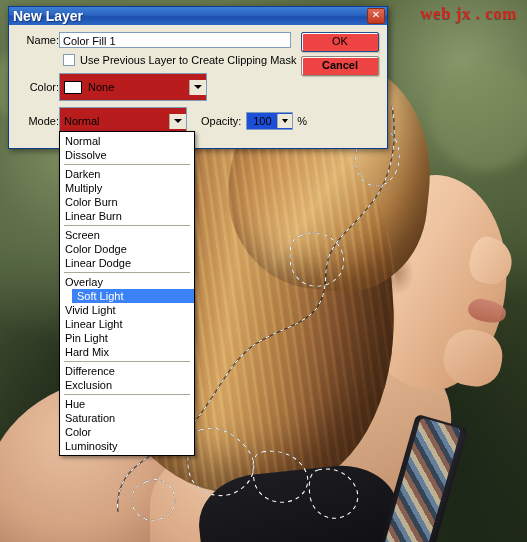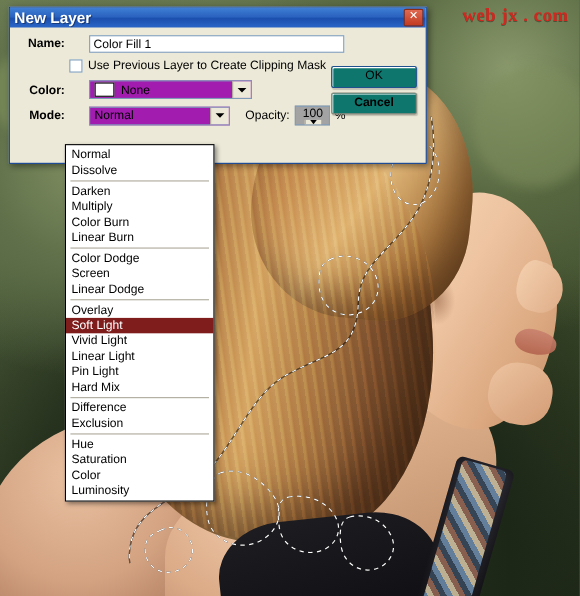--- a/index.html
+++ b/index.html
@@ -87,56 +87,56 @@
     background:linear-gradient(180deg,#3f7fd4 0%,#2a63c0 45%,#1c4fae 55%,#2a66c6 100%);
     padding:0 2px 0 4px;}
   #titlebar .t{color:#fff;font-weight:bold;font-size:14px;flex:1;
     text-shadow:1px 1px 0 rgba(0,0,0,.35);}
   .tb-btn{width:16px;height:14px;margin-left:1px;
     background:linear-gradient(180deg,#e06a52,#c23a21);
     border:1px solid #8d2a14;border-radius:2px;color:#fff;
     font-size:10px;line-height:12px;text-align:center;font-family:"Liberation Sans",sans-serif;}
   #dlgbody{padding:7px 8px 8px 8px;position:relative;height:108px;}
   .row{display:flex;align-items:center;margin-bottom:6px;}
-  .lbl{width:42px;text-align:right;padding-right:22px;color:#000;font-size:11px;font-weight:bold;}
+  .lbl{width:42px;text-align:right;padding-right:0;color:#000;font-size:11px;}
   .txtinput{flex:1;height:16px;border:1px solid #7f9db9;background:#fff;
     font-size:11px;padding:0 3px;line-height:16px;color:#000;box-sizing:border-box;}
-  .btn{width:76px;height:18px;background:#0f766e;border:1px solid #8a8a7c;
+  .btn{width:76px;height:18px;background:#ef4444;border:1px solid #8a8a7c;
     border-radius:2px;font-size:11px;text-align:center;line-height:16px;color:#000;
-    box-shadow:inset 1px 1px 0 #fff, 1px 1px 1px rgba(0,0,0,.18);margin-top:28px;}
+    box-shadow:inset 1px 1px 0 #fff, 1px 1px 1px rgba(0,0,0,.18);}
   #okbtn{position:absolute;right:8px;top:7px;border-color:#21508f;}
   #cancelbtn{position:absolute;right:8px;top:31px;font-weight:bold;}
   .chkrow{display:flex;align-items:center;margin:0 0 7px 46px;}
   .chk{width:12px;height:12px;border:1px solid #7f9db9;background:#fff;
     margin-right:5px;box-sizing:border-box;}
   .chklabel{font-size:11px;color:#000;}
-  .combo{height:17px;border:1px solid #7f9db9;background:#a21caf;display:flex;
+  .combo{height:28px;border:1px solid #7f9db9;background:#b91c1c;display:flex;
     align-items:center;box-sizing:border-box;}
   .combo .val{flex:1;padding-left:4px;font-size:11px;color:#000;display:flex;align-items:center;}
   .arrowbox{width:16px;height:15px;background:#ece9d8;border-left:1px solid #aca899;
     display:flex;align-items:center;justify-content:center;}
   .arrowbox i{display:block;width:0;height:0;border-left:4px solid transparent;
     border-right:4px solid transparent;border-top:4px solid #000;}
   .swatch{width:16px;height:11px;border:1px solid #000;background:#fff;margin-right:6px;}
   #colorcombo{width:148px;}
   #modecombo{width:128px;}
   .opac{display:flex;align-items:center;margin-left:14px;justify-content:space-between;}
   .opac .lbl2{font-size:11px;color:#000;margin-right:5px;}
-  .spin{display:flex;align-items:center;border:1px solid #7f9db9;background:#a3a3a3;height:16px;flex-direction:column;}
+  .spin{display:flex;align-items:center;border:1px solid #7f9db9;background:#1d4ed8;height:16px;}
   .spin .v{width:30px;text-align:center;font-size:11px;color:#000;}
   .spin .sb{width:14px;height:14px;background:#ece9d8;border-left:1px solid #aca899;
     display:flex;align-items:center;justify-content:center;}
   .spin .sb i{width:0;height:0;border-left:3px solid transparent;border-right:3px solid transparent;border-top:4px solid #000;}
   .pct{margin-left:4px;font-size:11px;color:#000;}
   
   #dropdown{position:absolute;left:59px;top:131px;width:134px;
     background:#fff;border:1px solid #000;box-shadow:2px 2px 4px rgba(0,0,0,.4);
     padding:2px 0 2px 0;}
   #dropdown .item{height:14px;line-height:14px;font-size:11px;color:#000;padding-left:5px;}
-  #dropdown .item.sel{background:#7f1d1d;color:#fff;}
+  #dropdown .item.sel{background:#3b82f6;color:#fff;margin-left:12px;}
   #dropdown .sep{height:1px;background:#aca899;margin:2px 4px 2px 4px;}
 </style>
 </head>
 <body>
 
 <div id="photo">
   <div class="bg-base"></div>
   <div class="leaf" style="left:-10px;top:40px;width:120px;height:90px;background:#86975f;"></div>
   <div class="leaf" style="left:60px;top:300px;width:90px;height:70px;background:#3f4d2c;"></div>
   <div class="leaf" style="left:430px;top:60px;width:110px;height:110px;background:#7e8e5c;"></div>
@@ -228,22 +228,22 @@
 
 <div id="dropdown">
     <div class="item">Normal</div>
     <div class="item">Dissolve</div>
     <div class="sep"></div>
     <div class="item">Darken</div>
     <div class="item">Multiply</div>
     <div class="item">Color Burn</div>
     <div class="item">Linear Burn</div>
     <div class="sep"></div>
+    <div class="item">Screen</div>
     <div class="item">Color Dodge</div>
-    <div class="item">Screen</div>
     <div class="item">Linear Dodge</div>
     <div class="sep"></div>
     <div class="item">Overlay</div>
     <div class="item sel">Soft Light</div>
     <div class="item">Vivid Light</div>
     <div class="item">Linear Light</div>
     <div class="item">Pin Light</div>
     <div class="item">Hard Mix</div>
     <div class="sep"></div>
     <div class="item">Difference</div>

